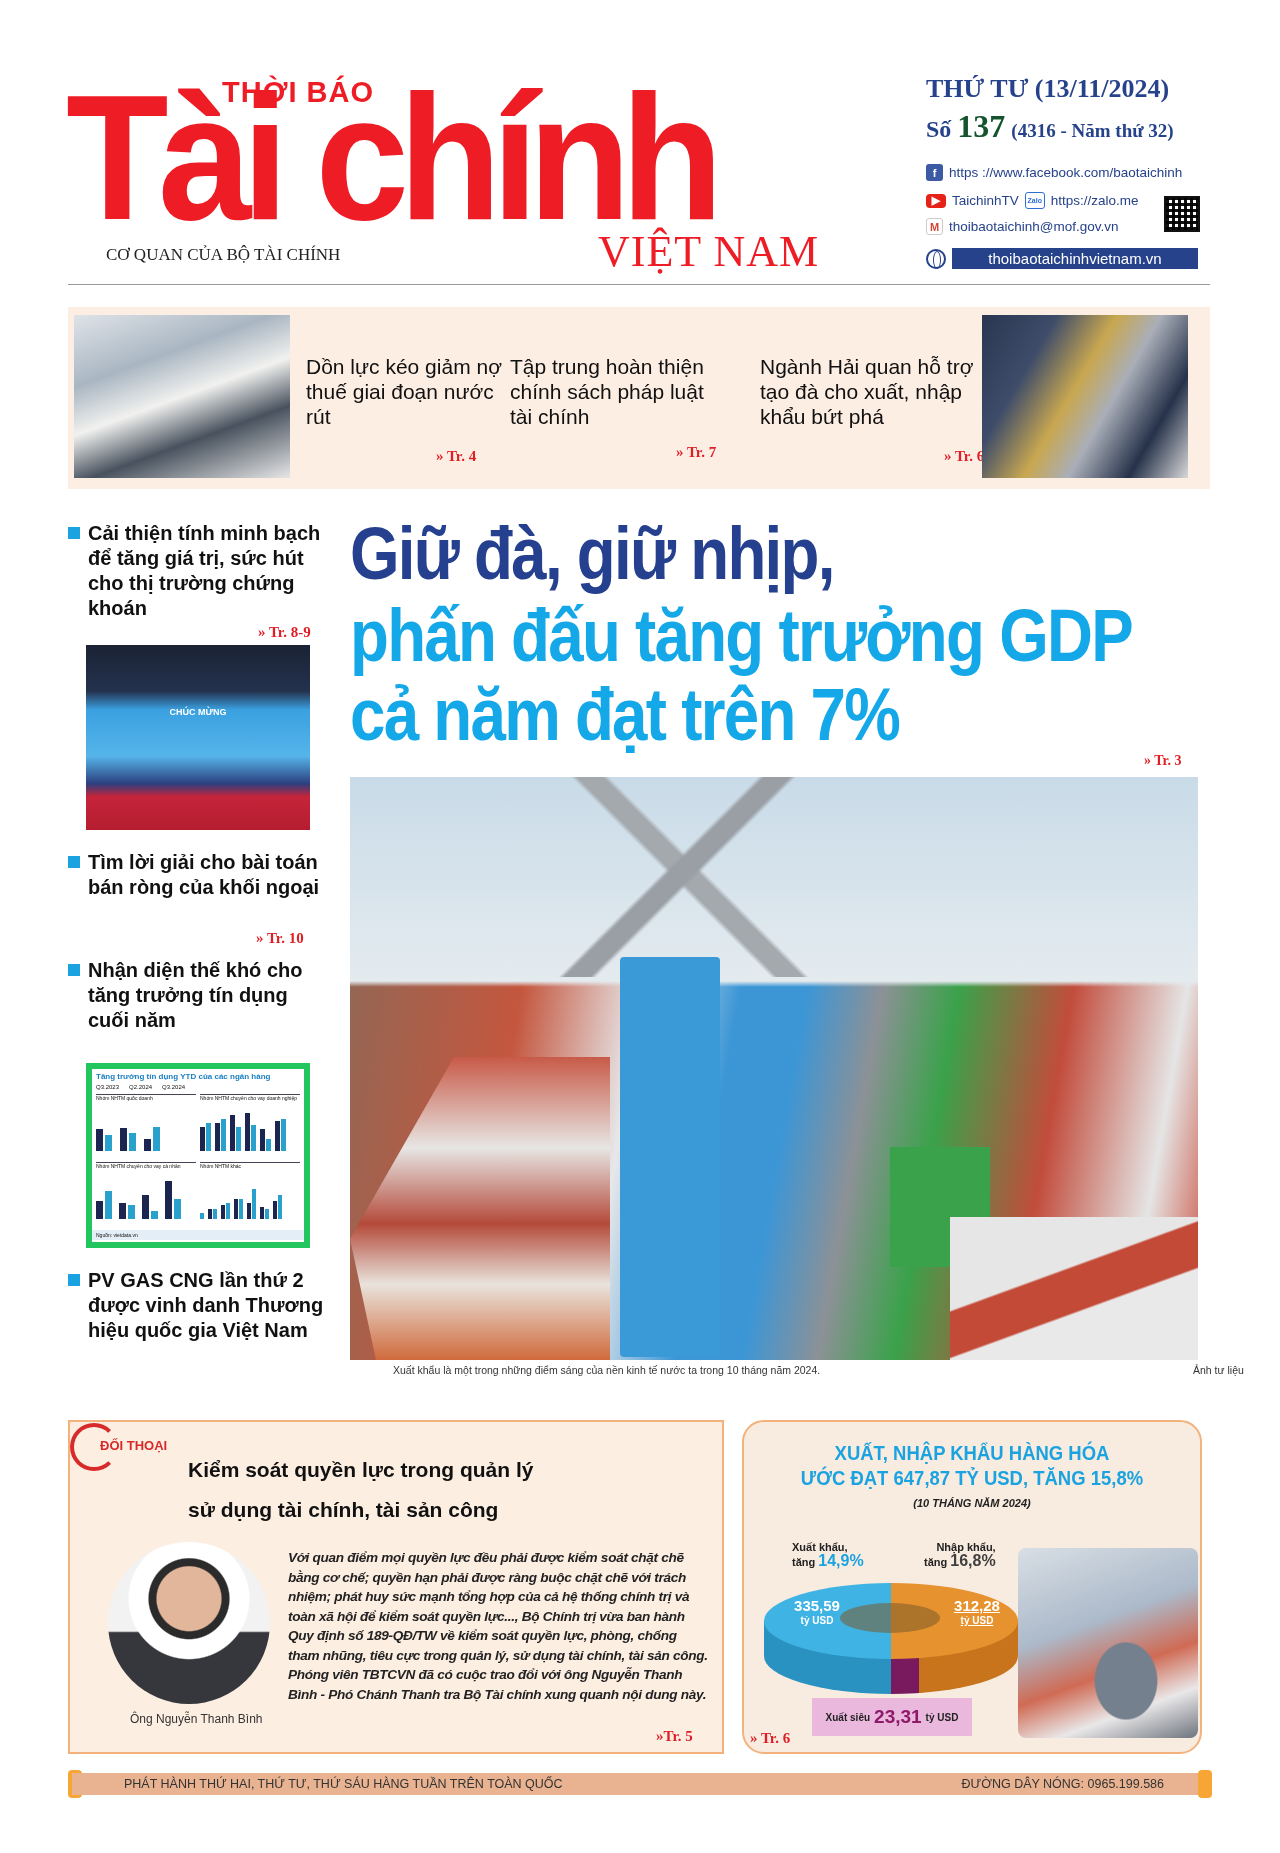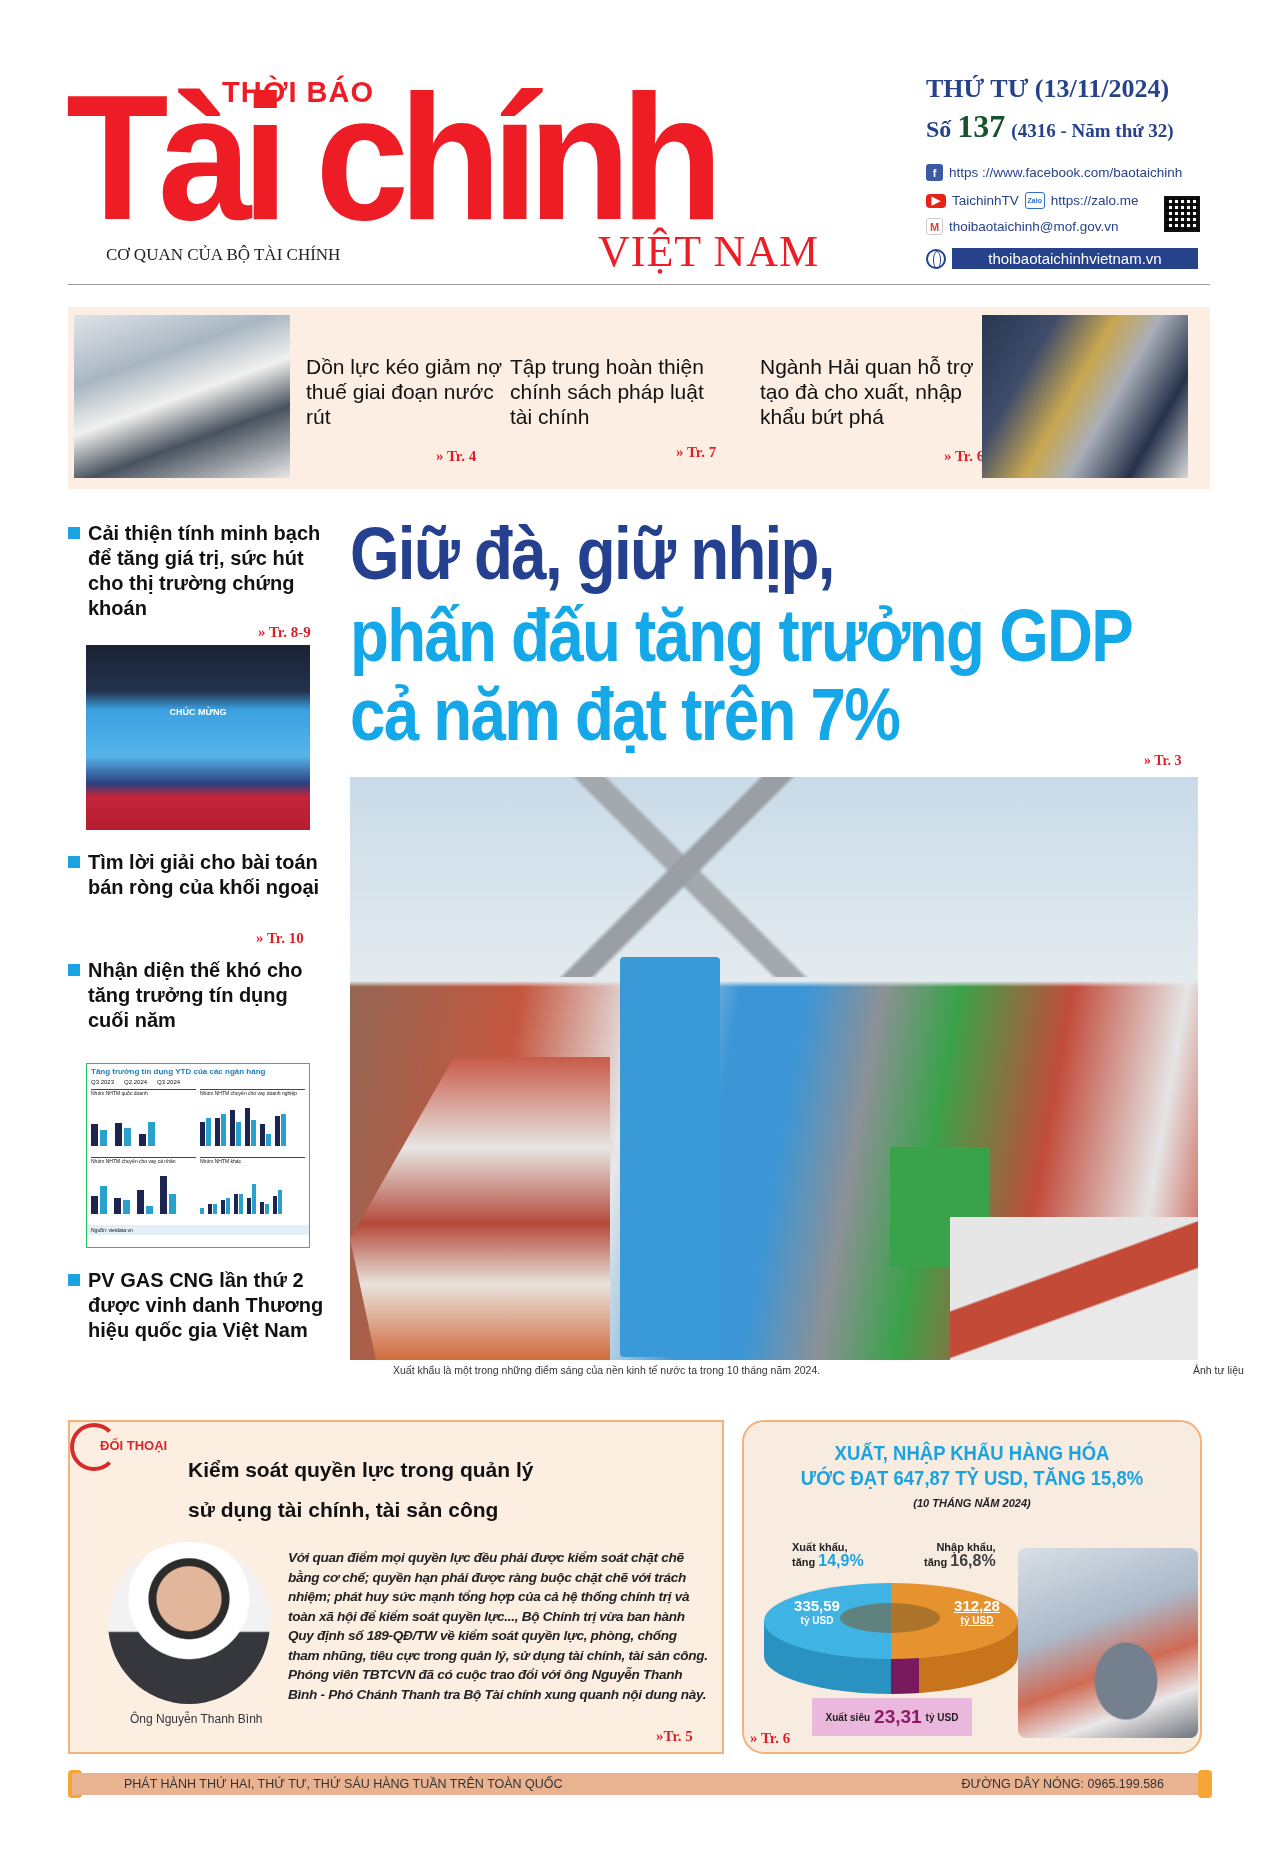--- a/index.html
+++ b/index.html
@@ -38,21 +38,21 @@
   .photo { background-size: cover; overflow: hidden; }
   .teaser-img1 { left: 74px; top: 315px; width: 216px; height: 163px; background: linear-gradient(160deg, #dfe3e8 0%, #a9b6c2 30%, #f1f1ef 50%, #48525e 70%, #e6e6e6 100%); }
   .teaser-img2 { left: 982px; top: 315px; width: 206px; height: 163px; background: linear-gradient(120deg, #2a3650 0%, #3e4c6a 25%, #c8a750 45%, #a9aeb8 60%, #26324a 80%, #d8d8d8 100%); }
   .teaser-title { font-size: 21px; line-height: 25px; color: #111; }
   .tr { font-family: "Liberation Serif", serif; font-weight: bold; color: #e01e26; font-size: 15px; white-space: nowrap; }
 
   
   .bullet { width: 12px; height: 12px; background: #1aa3e0; display: inline-block; }
   .left-item { font-weight: bold; font-size: 20px; line-height: 25px; color: #111; }
   .left-img1 { left: 86px; top: 645px; width: 224px; height: 185px; background: linear-gradient(180deg, #1a2234 0%, #24324e 25%, #3aa0e0 35%, #55b5ea 60%, #2c3f7e 75%, #c5243a 82%, #b51d2f 100%); }
-  .left-chart { left: 86px; top: 1063px; width: 224px; height: 185px; background: #fff; border: 1px solid #22c55e; }
+  .left-chart { left: 86px; top: 1063px; width: 224px; height: 185px; background: #fff; border: 6px solid #22c55e; }
 
   
   .headline { left: 350px; font-family: "Liberation Sans", sans-serif; font-weight: 900; font-size: 74px; line-height: 1; letter-spacing: -2px; transform: scaleX(0.86); transform-origin: left top; white-space: nowrap; }
   .hl1 { top: 517px; color: #24408e; }
   .hl2 { top: 599px; color: #14a8e8; }
   .hl3 { top: 678px; color: #14a8e8; }
 
   .main-photo { left: 350px; top: 777px; width: 848px; height: 583px; background:
     linear-gradient(180deg, #c9dbe8 0%, #e4ebef 35%, transparent 36%),
     linear-gradient(100deg, #8a6a58 0%, #c4563e 22%, #e7e8ea 35%, #3c96d6 45%, #3c96d6 52%, #8c9196 60%, #3aa24a 68%, #c24c3c 80%, #e5e5e5 92%, #c84836 100%); }

